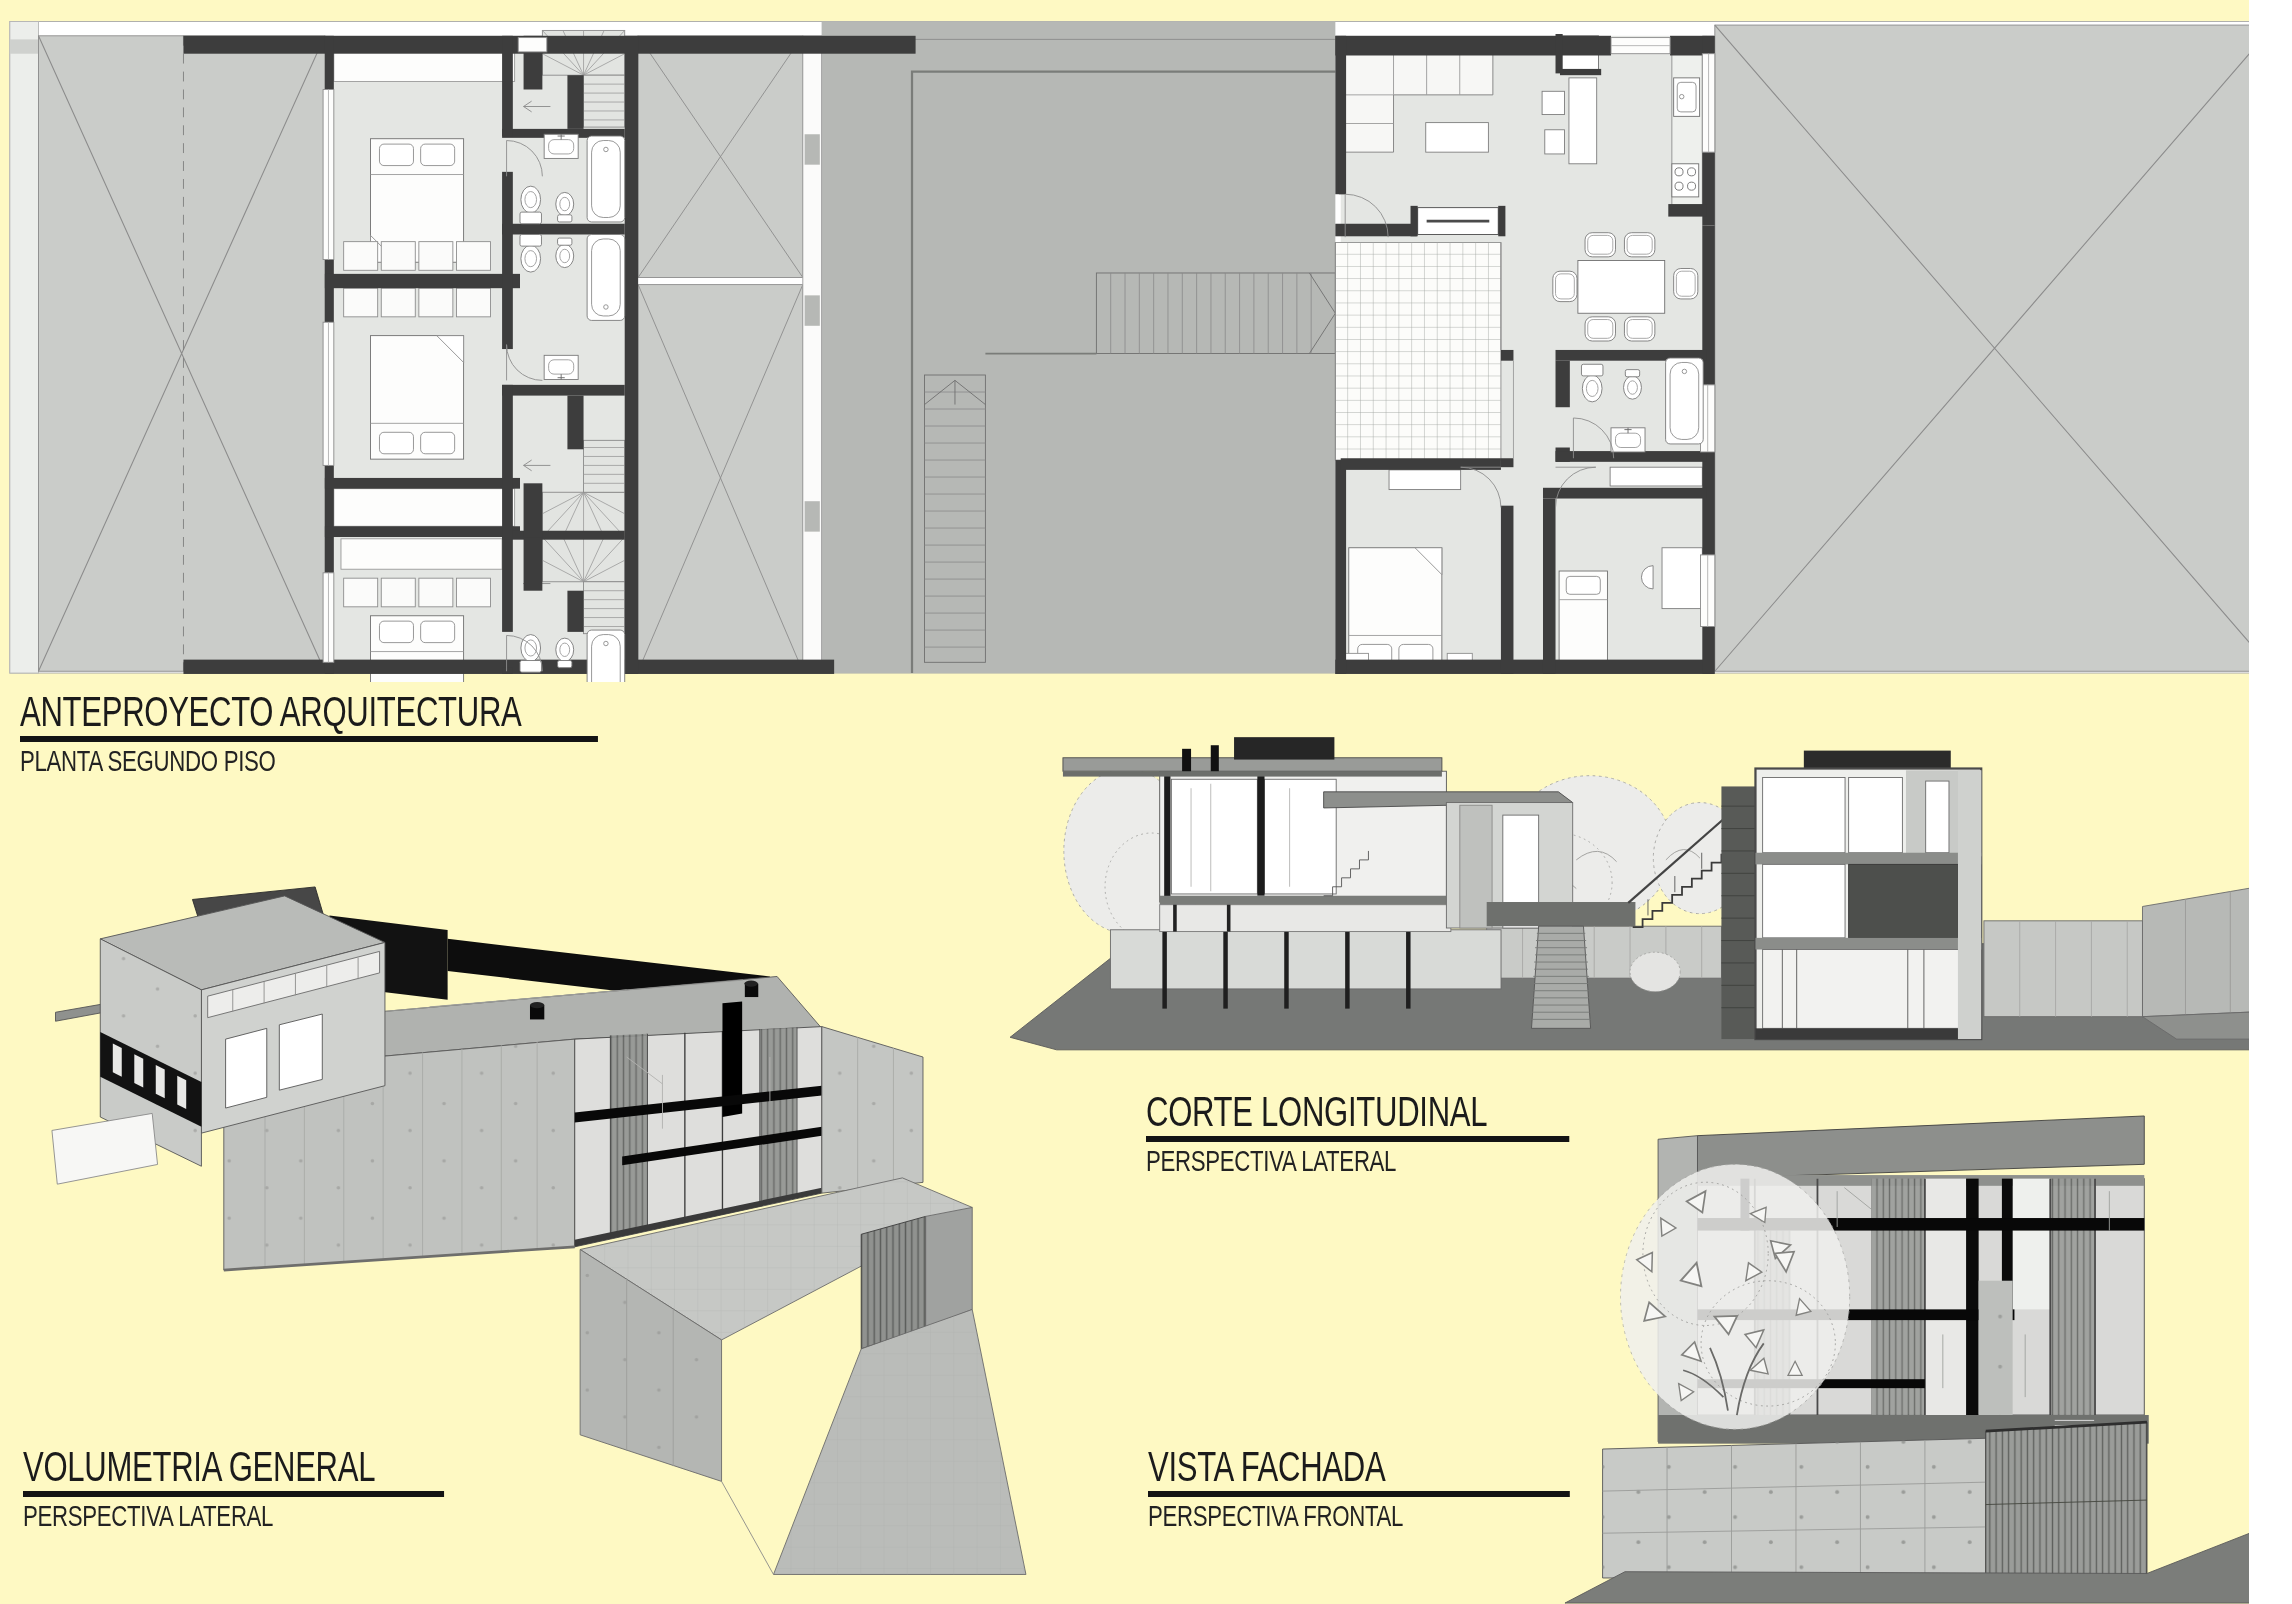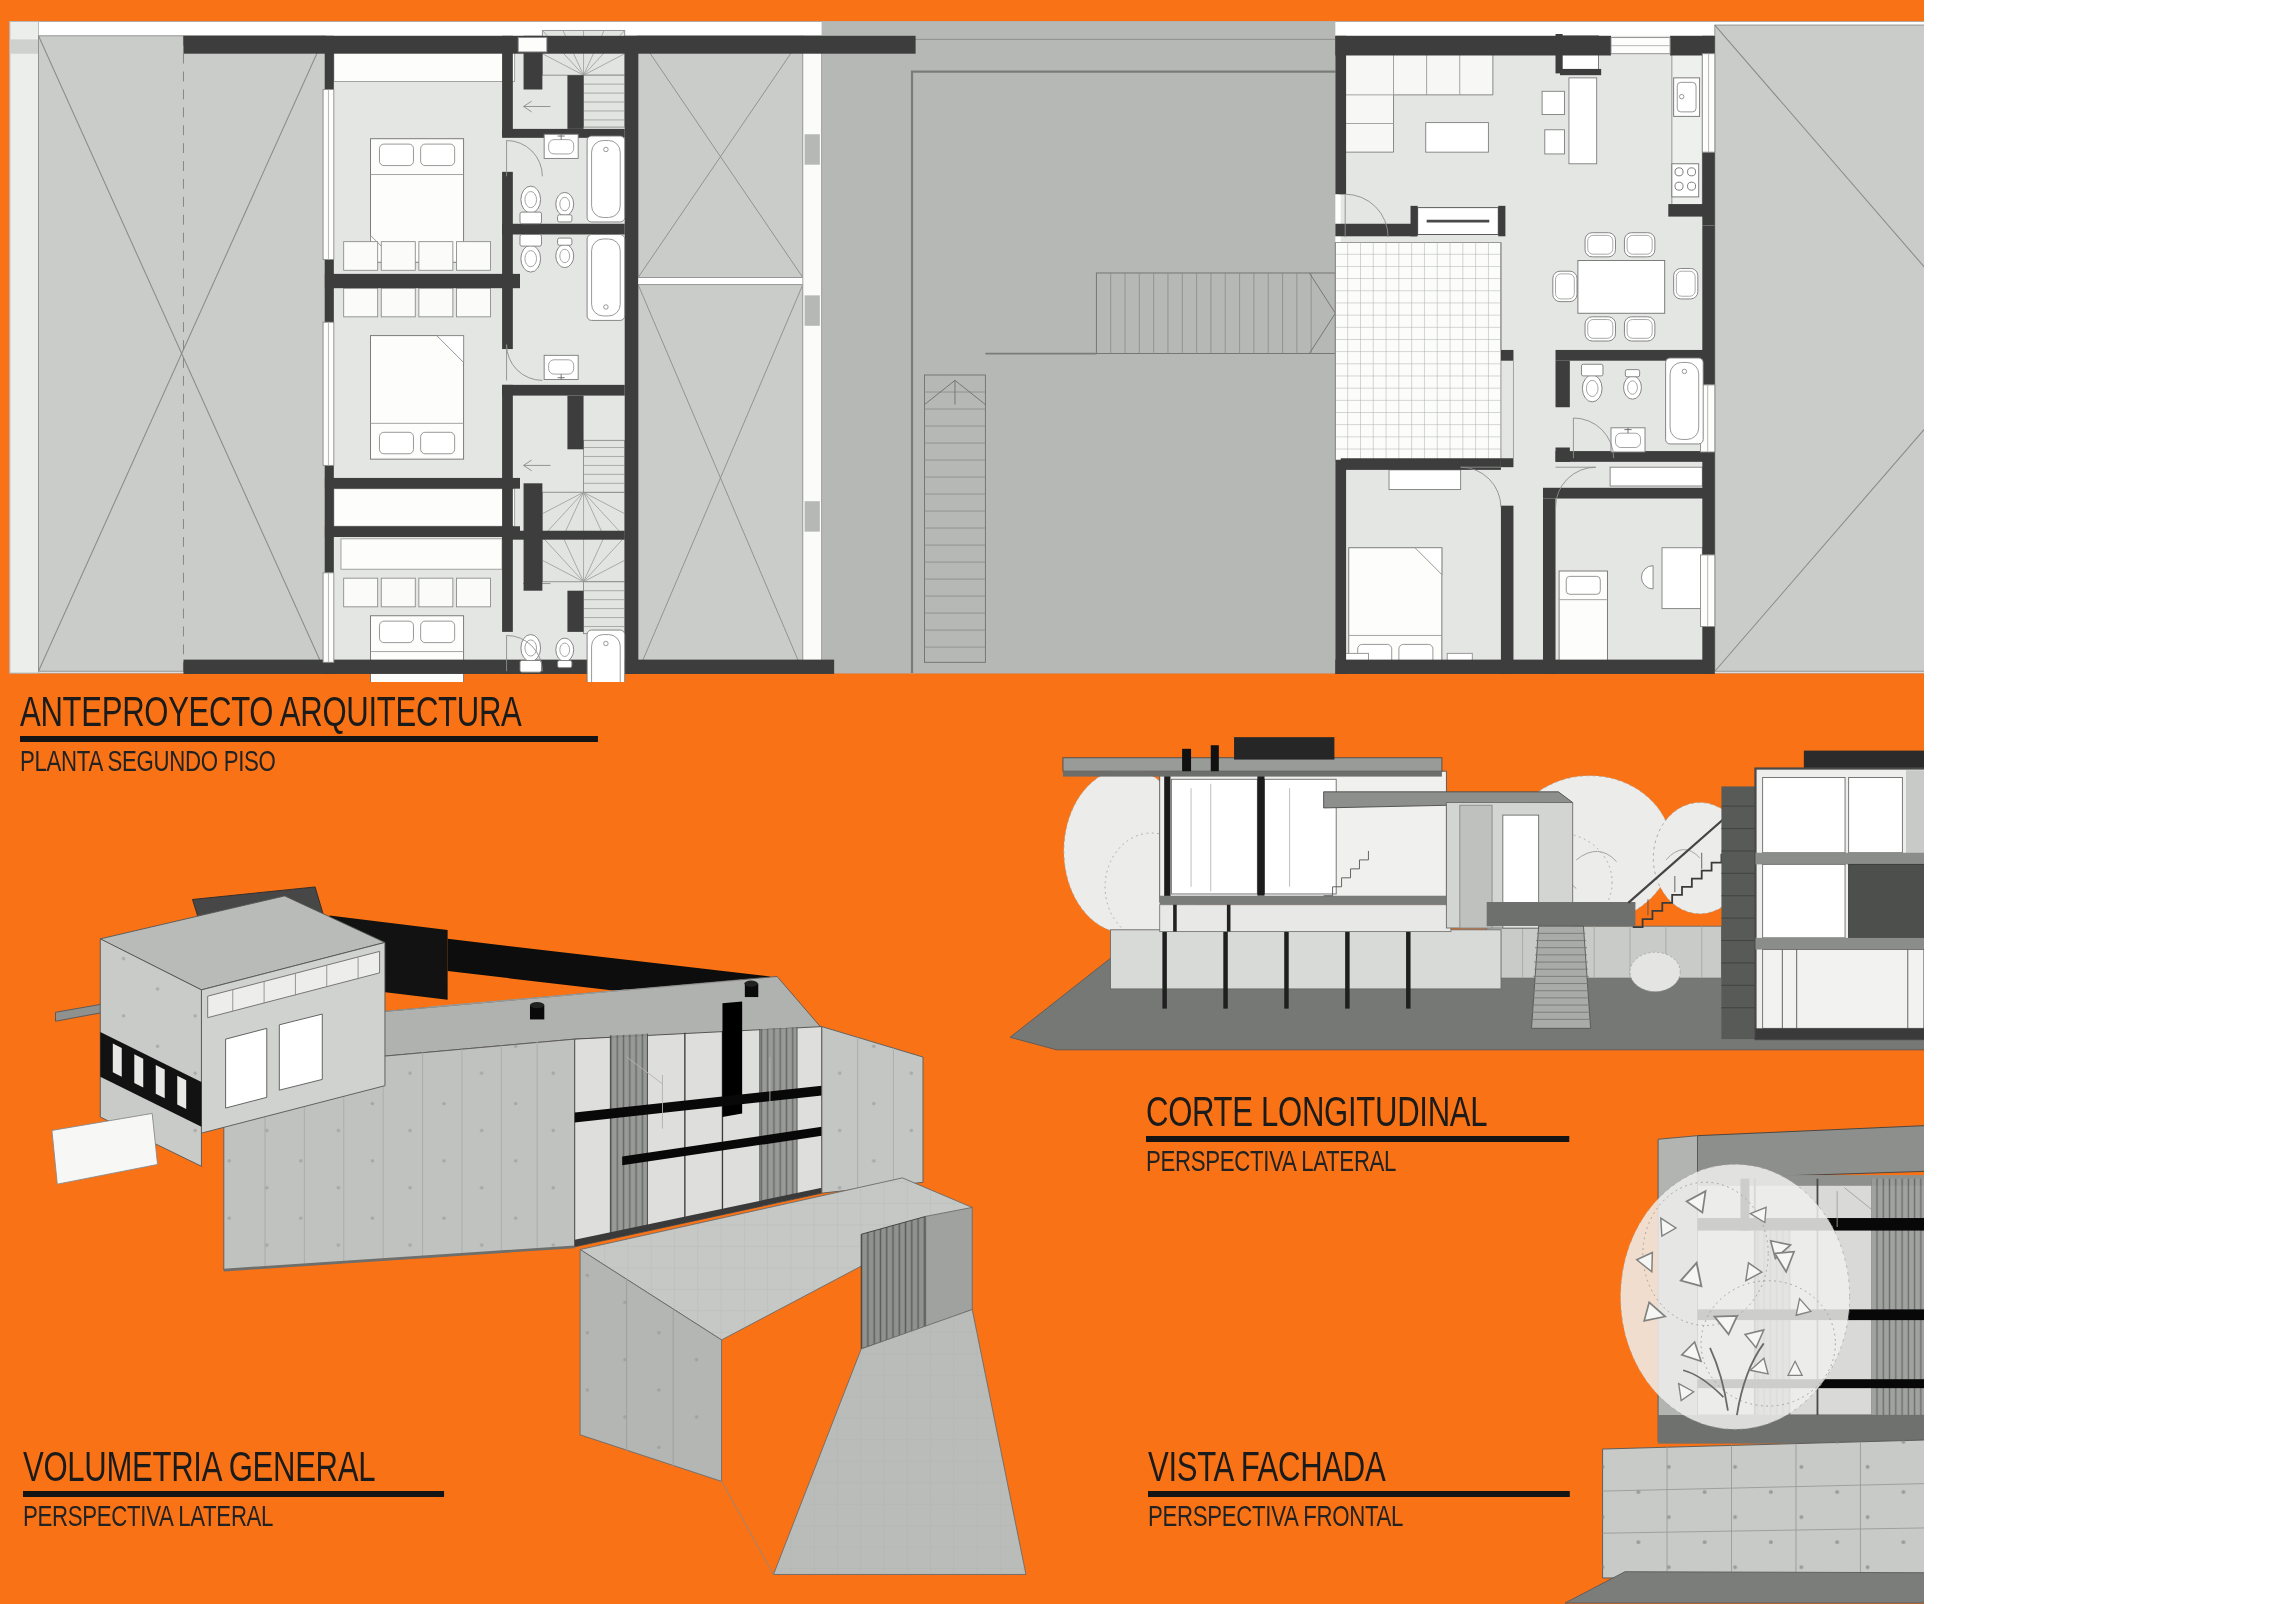--- a/index.html
+++ b/index.html
@@ -1,16 +1,16 @@
 <!DOCTYPE html>
 <html style="font-size:14.3px"><head>
 <meta charset="utf-8">
 <style>
   html,body{margin:0;padding:0;background:#ffffff;}
-  .board{position:relative;width:1924px;height:1605px;background:#f97316;overflow:hidden;
+  .board{position:relative;width:2249px;height:1605px;background:#fef9c3;overflow:hidden;
          font-family:"Liberation Sans","DejaVu Sans",sans-serif;color:#1c1c1c;}
   .fig{position:absolute;}
   .label{position:absolute;transform:scaleX(.74);transform-origin:left top;white-space:nowrap;}
   .label .title{font-size:42px;line-height:1.04;letter-spacing:-0.4px;color:#1b1b1b;}
   .label .rule{height:5.4px;background:#141414;margin-top:2.7px;}
   .label .subtitle{font-size:30px;line-height:1.1;margin-top:2.7px;letter-spacing:-0.4px;color:#222;}
   svg{display:block;}
 </style>
 </head>
 <body>

